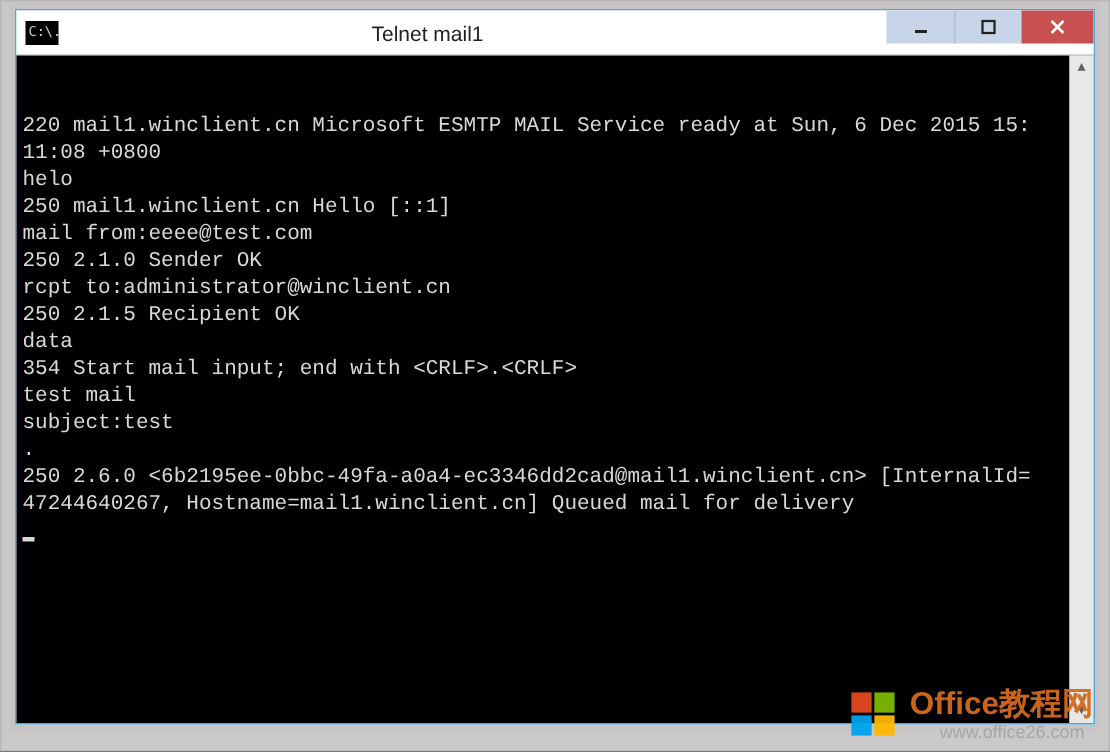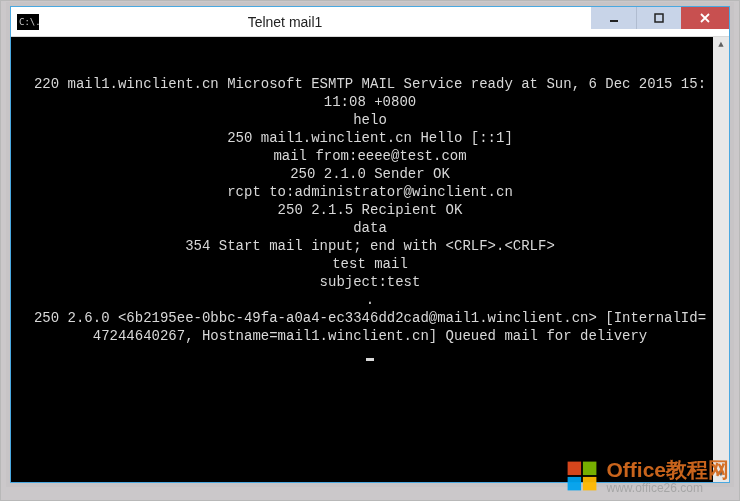--- a/index.html
+++ b/index.html
@@ -87,21 +87,21 @@
       background: #000;
       color: #d8d8d8;
       font-family: "Consolas","Courier New",monospace;
       font-size: 14px;
       line-height: 18px;
       padding: 2px 4px;
       position: relative;
       white-space: pre-wrap;
       word-wrap: break-word;
     }
-    .terminal .line { display:block; position: relative; text-align: center; }
+    .terminal .line { display:block; position: relative; }
     .underline-red {
       text-decoration-color: #b03020;
       text-decoration-thickness: 2px;
       text-underline-offset: 2px;
     }
     .scrollbar {
       position: absolute;
       right: 0;
       top: 0;
       bottom: 0;
@@ -144,20 +144,21 @@
       font-family: "Segoe UI",sans-serif;
       font-size: 21px;
       font-weight: 600;
       color: #d46a1e;
     }
     .wm-text .wm-t2 {
       font-family: "Segoe UI",sans-serif;
       font-size: 12px;
       color: #a4a4a4;
       margin-top: 2px;
+      margin-left: 20px;
     }
   </style>
 </head>
 <body>
 
 <div class="outer-border">
 
   <div class="window">
     <div class="titlebar">
       <div class="tb-icon">

